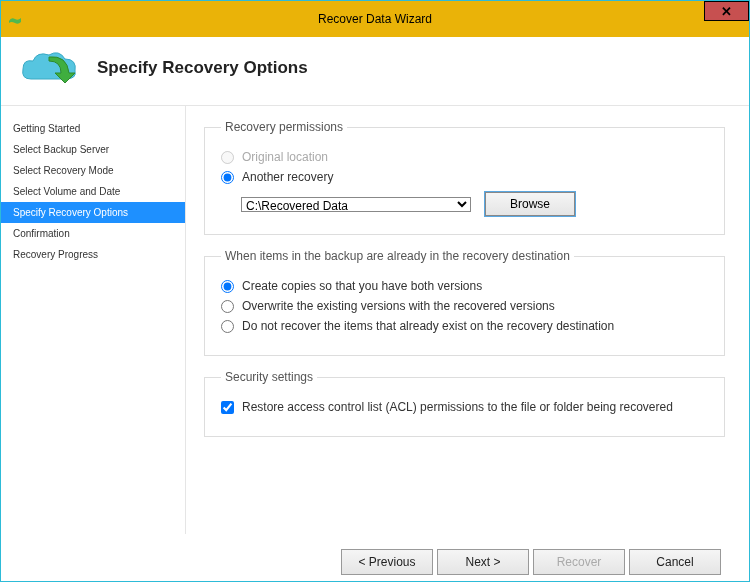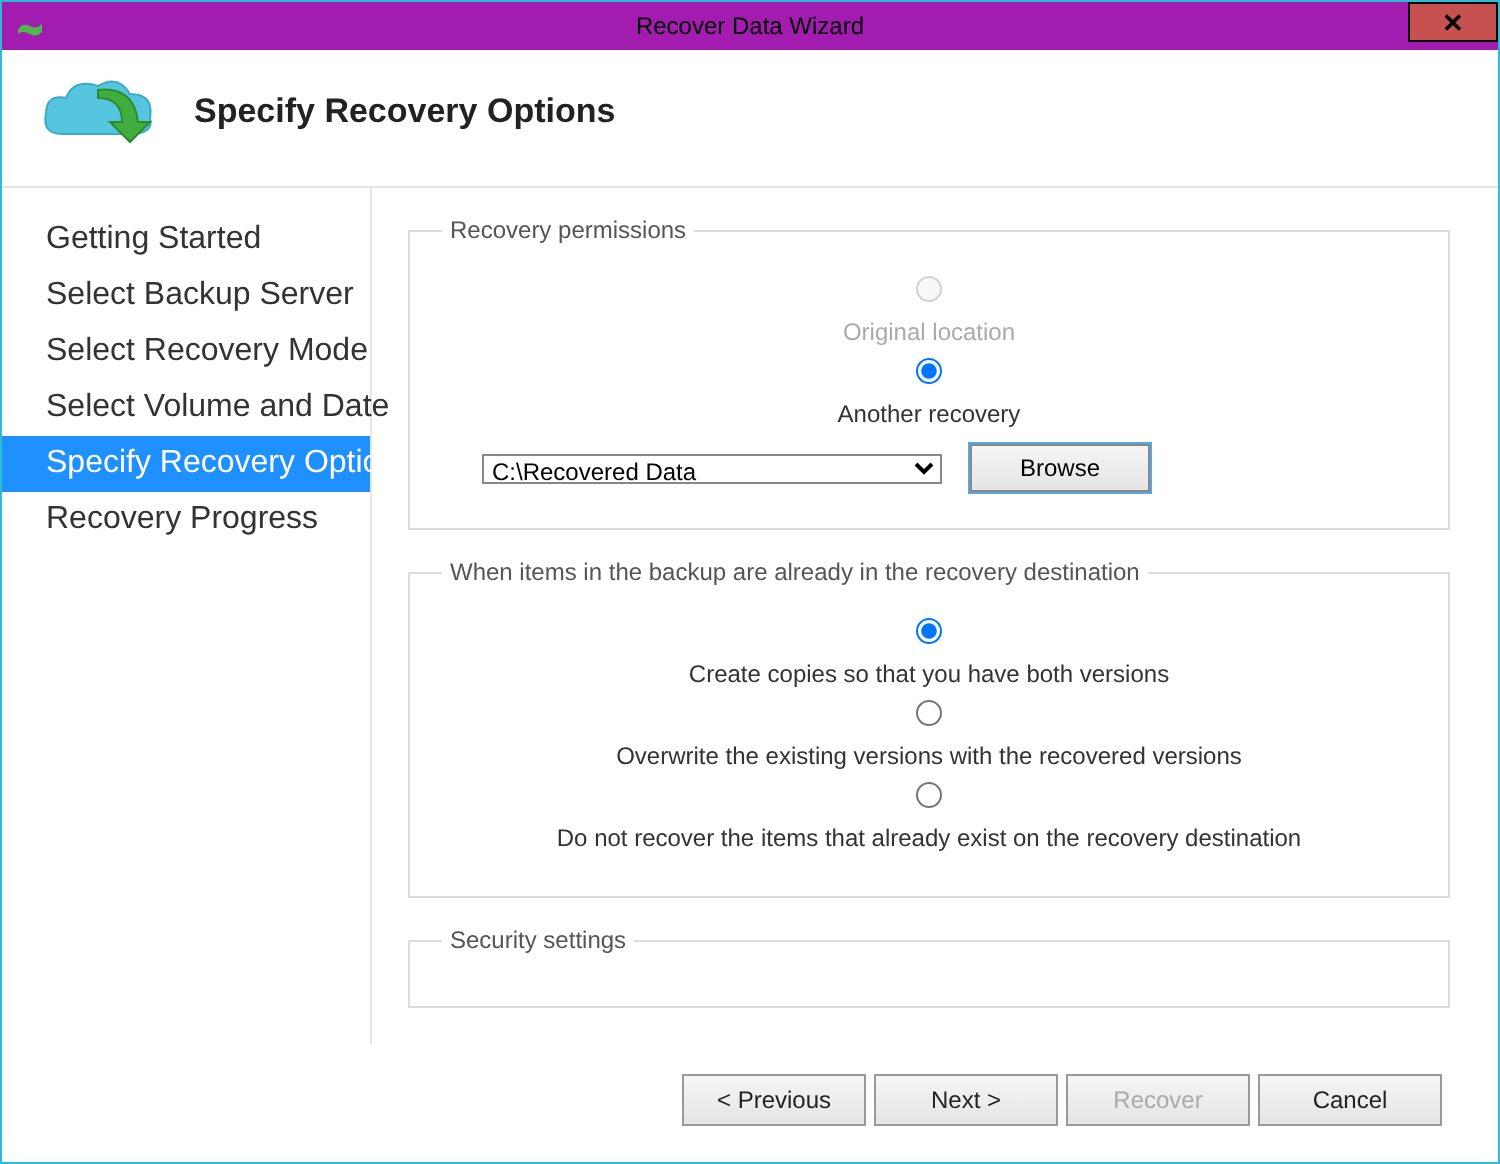--- a/index.html
+++ b/index.html
@@ -8,22 +8,22 @@
     font-family: "Segoe UI", Tahoma, sans-serif;
     font-size: 12px;
     color: #333;
     background: #fff;
     width: 750px;
     height: 582px;
     overflow: hidden;
     border: 1px solid #2dbbd8;
   }
   .titlebar {
-    height: 24px;
-    background: #a21caf;
+    height: 36px;
+    background: #eab308;
     display: flex;
     align-items: center;
     position: relative;
   }
   .titlebar-icon {
     margin-left: 6px;
     width: 16px; height: 16px;
   }
   .titlebar-title {
     position: absolute;
@@ -57,22 +57,22 @@
   .body {
     display: flex;
     height: calc(100% - 28px - 68px - 56px);
   }
   .sidebar {
     width: 185px;
     border-right: 1px solid #e5e5e5;
     padding-top: 12px;
   }
   .sidebar-item {
-    padding: 5px 22px;
-    font-size: 16px;
+    padding: 5px 12px;
+    font-size: 10px;
     color: #333;
     cursor: default;
     white-space: nowrap;
   }
   .sidebar-item.active {
     background: #1e90ff;
     color: #fff;
   }
   .main {
     flex: 1;
@@ -88,21 +88,20 @@
     font-size: 12px;
     color: #555;
     padding: 0 4px;
   }
   .radio-row, .check-row {
     display: flex;
     align-items: center;
     gap: 8px;
     margin: 6px 0;
     font-size: 12px;
-    flex-direction: column;
   }
   .radio-row.disabled { color: #aaa; }
   .path-row {
     display: flex;
     align-items: center;
     gap: 14px;
     margin: 8px 0 2px 20px;
   }
   select.path-select {
     width: 230px;
@@ -166,20 +165,21 @@
   <div class="header-title">Specify Recovery Options</div>
 </div>
 
 <div class="body">
   <div class="sidebar" id="sidebar">
       <div class="sidebar-item">Getting Started</div>
       <div class="sidebar-item">Select Backup Server</div>
       <div class="sidebar-item">Select Recovery Mode</div>
       <div class="sidebar-item">Select Volume and Date</div>
       <div class="sidebar-item active">Specify Recovery Options</div>
+      <div class="sidebar-item">Confirmation</div>
       <div class="sidebar-item">Recovery Progress</div>
     </div>
 
   <div class="main">
 
     <fieldset>
       <legend>Recovery permissions</legend>
       <label class="radio-row disabled">
         <input type="radio" name="dest" disabled="" style="">
         <span>Original location</span>
@@ -207,20 +207,24 @@
         <span>Overwrite the existing versions with the recovered versions</span>
       </label>
       <label class="radio-row">
         <input type="radio" name="conf" style="">
         <span>Do not recover the items that already exist on the recovery destination</span>
       </label>
     </fieldset>
 
     <fieldset>
       <legend>Security settings</legend>
+      <label class="check-row">
+        <input type="checkbox" checked="" style="">
+        <span>Restore access control list (ACL) permissions to the file or folder being recovered</span>
+      </label>
     </fieldset>
 
   </div>
 </div>
 
 <div class="footer">
   <button>&lt; Previous</button>
   <button>Next &gt;</button>
   <button disabled="">Recover</button>
   <button>Cancel</button>

